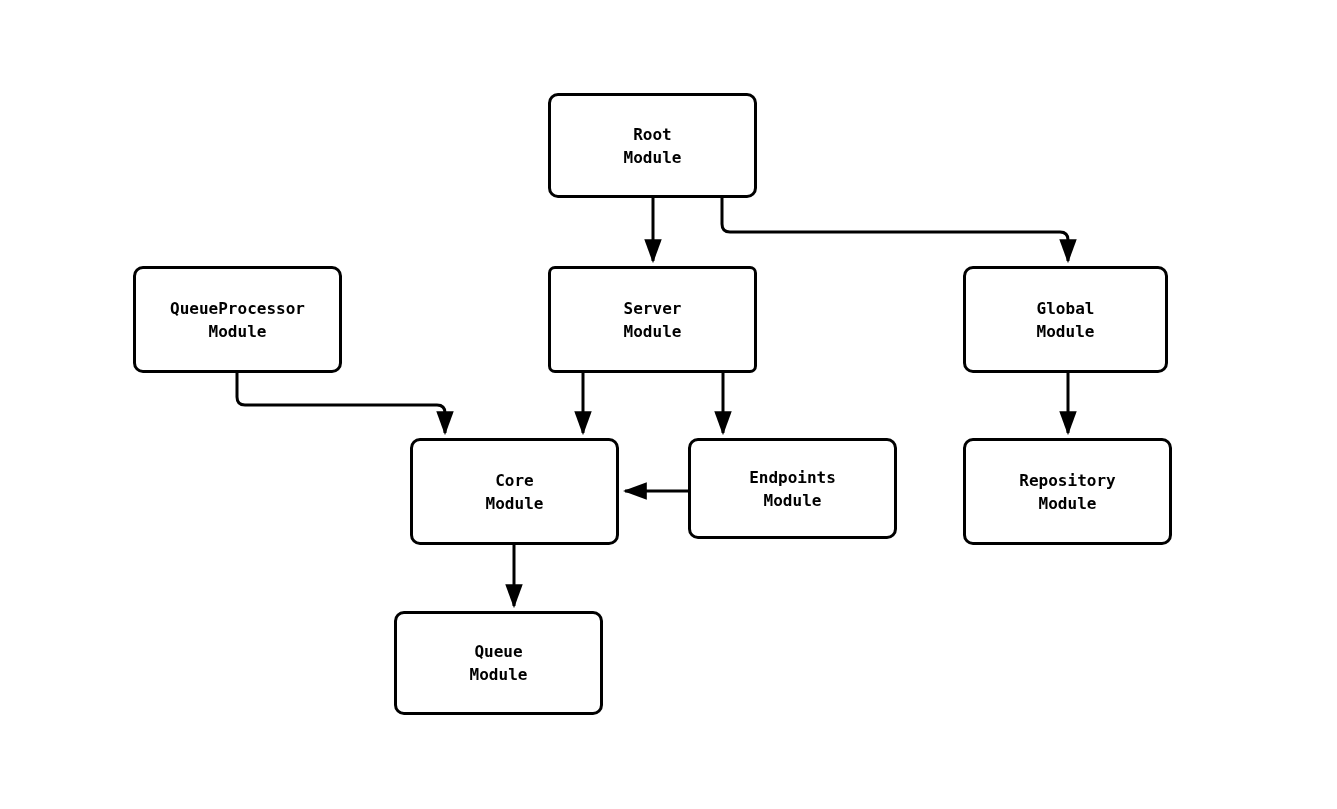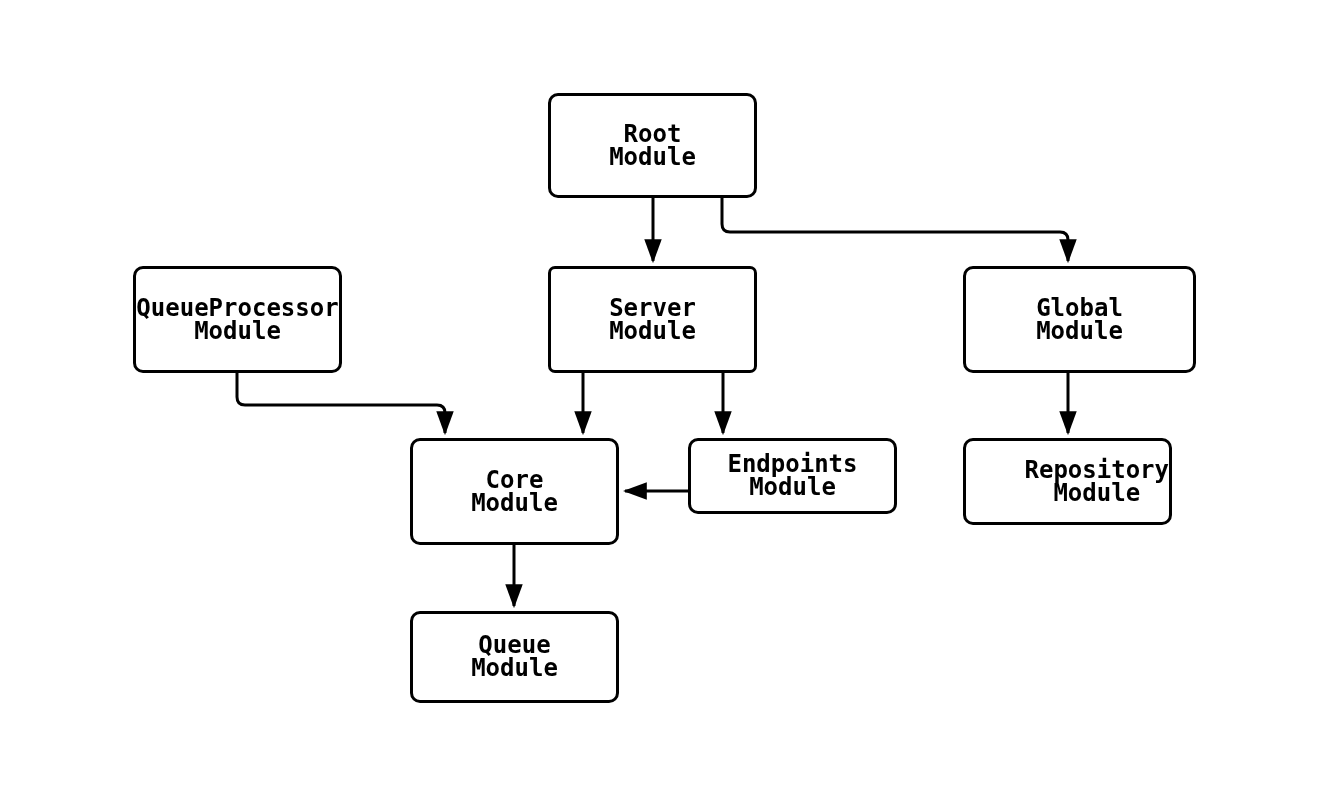--- a/index.html
+++ b/index.html
@@ -32,36 +32,36 @@
     position: absolute;
     box-sizing: border-box;
     background: #ffffff;
     border: 3px solid #000000;
     border-radius: 10px;
     display: flex;
     align-items: center;
     justify-content: center;
     text-align: center;
     font-weight: bold;
-    font-size: 24px;
+    font-size: 16px;
     line-height: 23px;
     color: #000000;
   }
   .node .label {
     white-space: pre-line;
   }
   
   #n-root        { left: 548px; top:  93px; width: 209px; height: 105px; }
   #n-queueproc   { left: 133px; top: 266px; width: 209px; height: 107px; align-items: center; }
   #n-server      { left: 548px; top: 266px; width: 209px; height: 107px; border-radius: 7px; }
-  #n-global      { left: 963px; top: 266px; width: 233px; height: 107px; }
+  #n-global      { left: 963px; top: 266px; width: 205px; height: 107px; }
   #n-core        { left: 410px; top: 438px; width: 209px; height: 107px; }
-  #n-endpoints   { left: 688px; top: 438px; width: 209px; height: 76px; }
-  #n-repository  { left: 963px; top: 438px; width: 209px; height: 87px; justify-content: flex-end; }
-  #n-queue       { left: 410px; top: 611px; width: 209px; height: 92px; text-align: center; }
+  #n-endpoints   { left: 688px; top: 438px; width: 209px; height: 101px; }
+  #n-repository  { left: 963px; top: 438px; width: 209px; height: 107px; }
+  #n-queue       { left: 394px; top: 611px; width: 209px; height: 104px; text-align: center; }
 </style>
 </head>
 <body>
 
 <div class="canvas">
 
   <svg class="edges" viewBox="0 0 1337 809" xmlns="http://www.w3.org/2000/svg">
     <defs>
       <marker id="arrowhead" markerUnits="userSpaceOnUse" markerWidth="24" markerHeight="18" viewBox="0 0 22 16" refX="20" refY="8" orient="auto">
         <path d="M0,0 L22,8 L0,16 Z" fill="#000000"></path>

